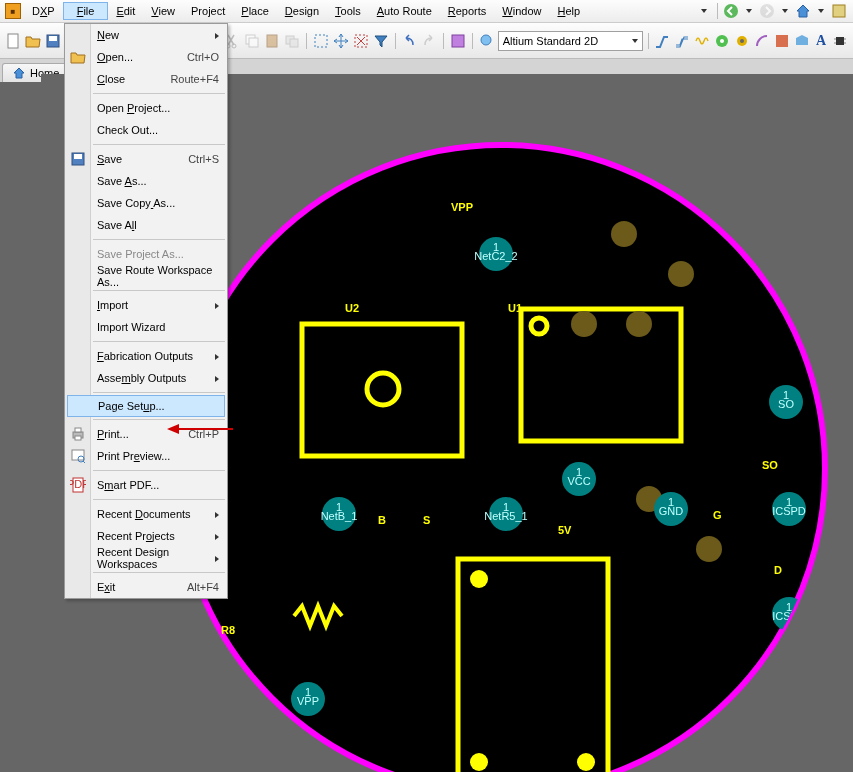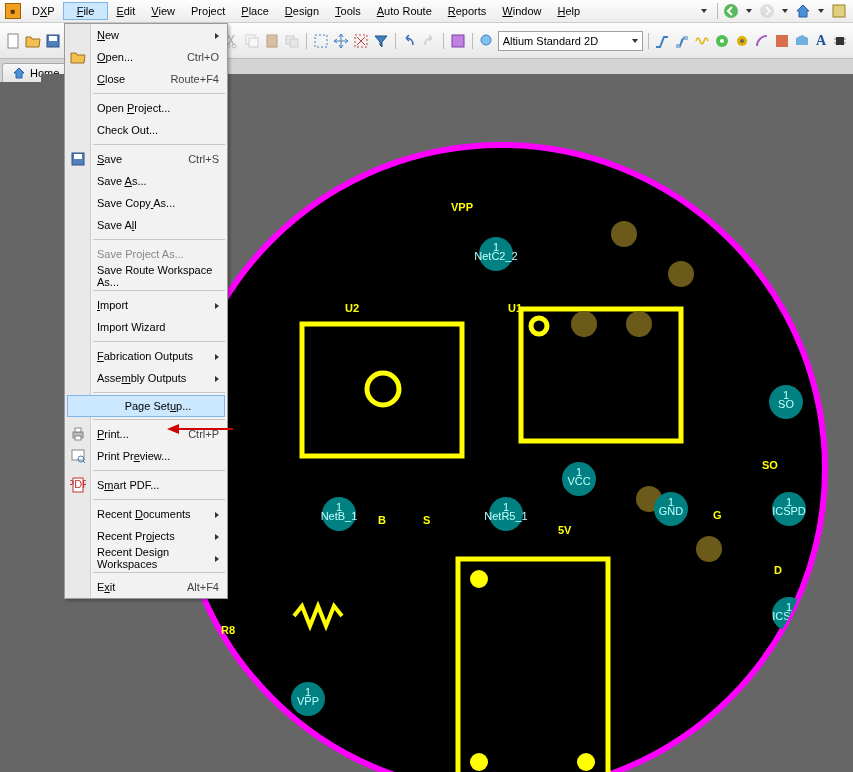--- a/index.html
+++ b/index.html
@@ -22,21 +22,21 @@
 
 
 .tabbar { height: 23px; background: #d4d4d4; display: flex; align-items: flex-end; padding-left: 2px; }
 .tab { background: linear-gradient(#f7f7f7,#e4e4e4); border:1px solid #aaa; border-bottom:none; border-radius:3px 3px 0 0; padding:3px 10px; display:flex; align-items:center; gap:5px; font-size:11px; }
 .tab .home-icon { width:12px; height:12px; }
 
 
 .dropdown { position: absolute; left: 64px; top: 23px; width: 164px; background: #f2f2f2; border: 1px solid #9a9a9a; box-shadow: 2px 2px 3px rgba(0,0,0,0.25); z-index: 100; }
 .dropdown .icon-col { position:absolute; left:0; top:0; bottom:0; width:26px; background:#e9e9e9; border-right:1px solid #d0d0d0; }
 .dd-item { position:relative; display:flex; align-items:center; height:22px; padding-left:32px; padding-right:8px; cursor:default; }
-.dd-item.highlighted { background:#cce8ff; border:1px solid #7eb4ea; margin:-1px 2px; padding-left:30px; padding-right:6px;text-align:center; }
+.dd-item.highlighted { background:#cce8ff; border:1px solid #7eb4ea; margin:-1px 2px; padding-left:30px; padding-right:6px; }
 .dd-item.disabled { color:#888; }
 .dd-item .dd-label { flex:1; }
 .dd-item .dd-label u { text-decoration: underline; }
 .dd-item .dd-shortcut { color:#444; font-size:11px; }
 .dd-item .dd-arrow { position:absolute; right:8px; }
 .dd-item .dd-icon { position:absolute; left:5px; width:16px; height:16px; display:flex; align-items:center; justify-content:center; }
 .dd-sep { height:1px; background:#c8c8c8; margin: 3px 2px 3px 28px; }
 .red-arrow { position:absolute; left:165px; top:421px; z-index:101; pointer-events:none; }
 
 

